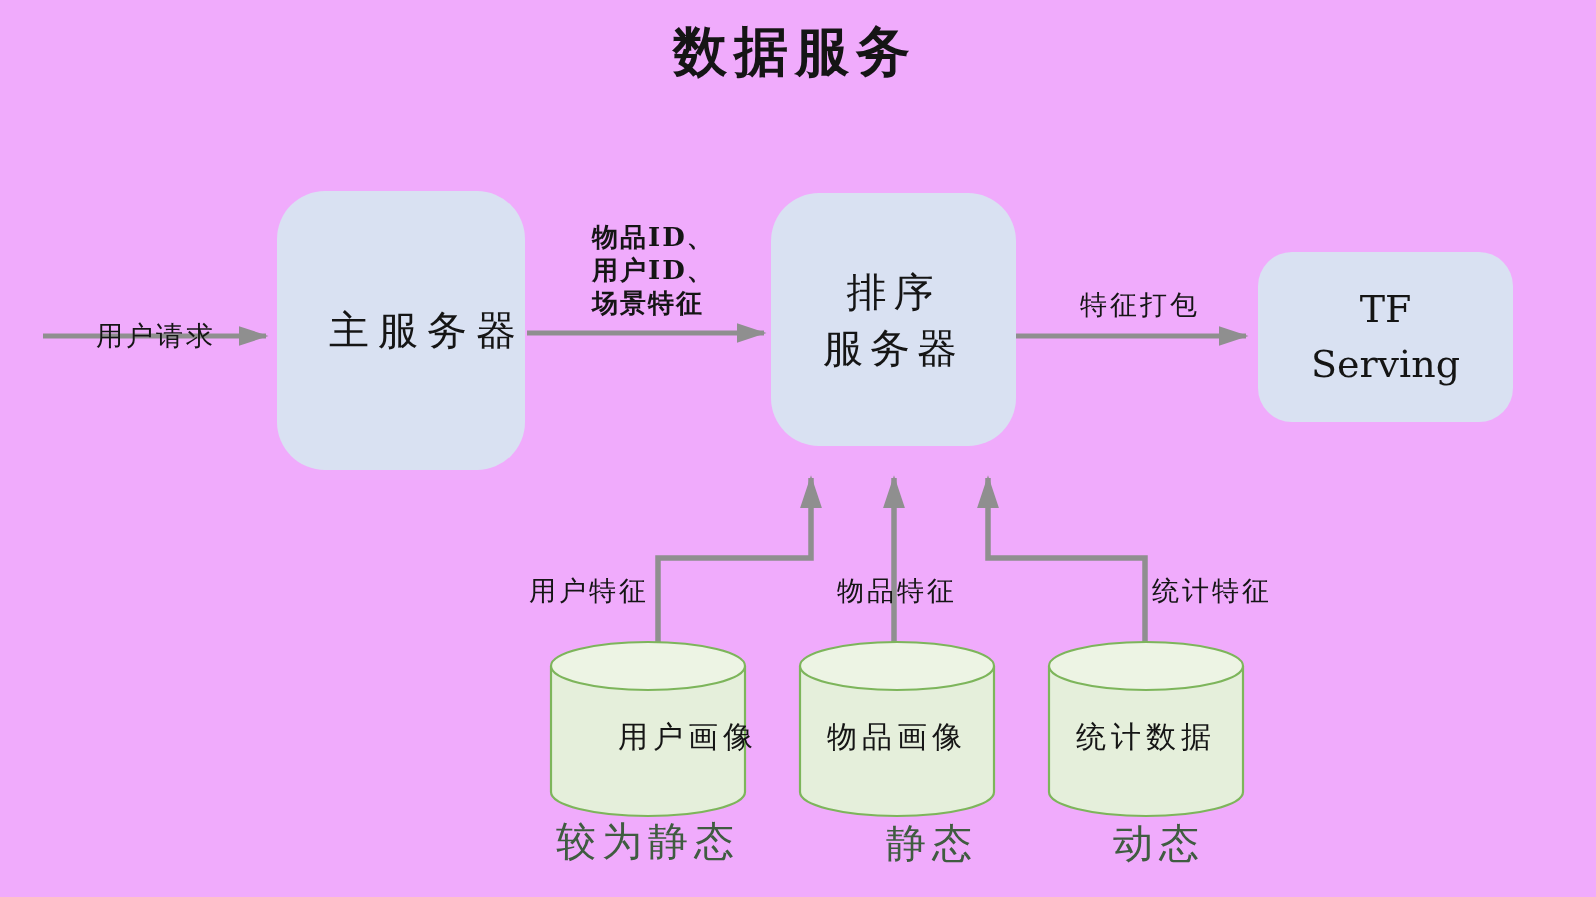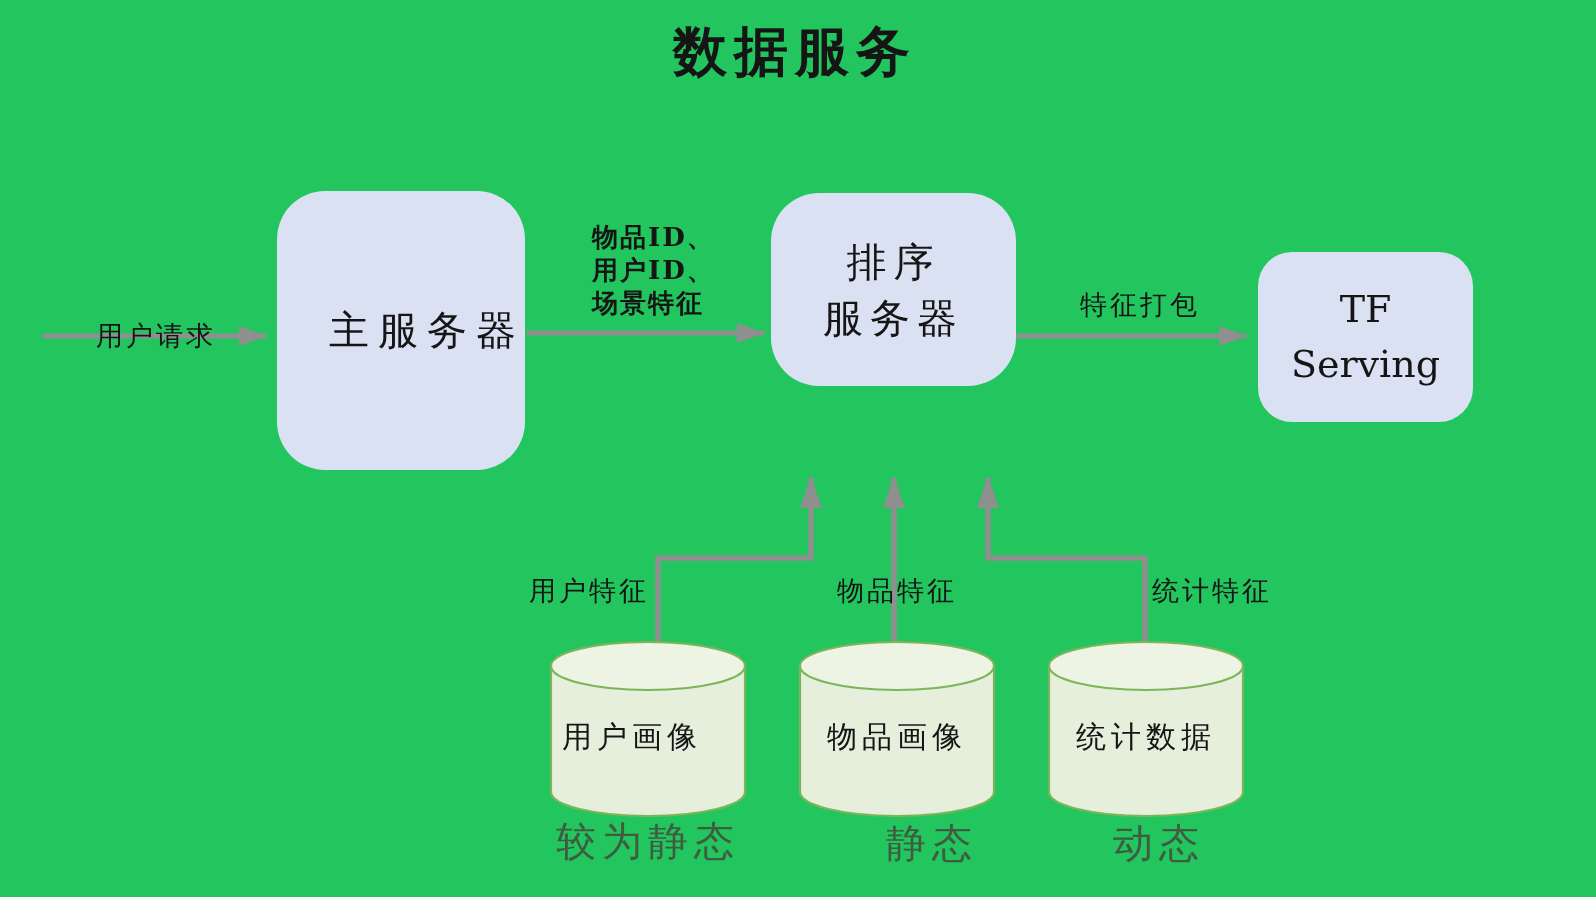--- a/index.html
+++ b/index.html
@@ -1,21 +1,21 @@
 <!DOCTYPE html>
 <html><head>
 <meta charset="utf-8">
 <style>
   * { margin: 0; padding: 0; box-sizing: border-box; }
   html, body { background: #ffffff; }
   .stage {
     position: relative;
     width: 1596px;
     height: 897px;
-    background: #22c55e;
+    background: #f0abfc;
     overflow: hidden;
     font-family: "DejaVu Serif", serif;
     color: #151515;
   }
   .layer { position: absolute; left: 0; top: 0; }
 
   .title {
     position: absolute;
     left: 795px; top: 52px;
     transform: translate(-50%, -50%);
@@ -37,29 +37,29 @@
   .node-main {
     left: 277px; top: 191px;
     width: 248px; height: 279px;
     border-radius: 48px;
     font-size: 40px;
     letter-spacing: 9px;
     align-items: flex-end;
   }
   .node-rank {
     left: 771px; top: 193px;
-    width: 245px; height: 193px;
+    width: 245px; height: 253px;
     border-radius: 48px;
     font-size: 40px;
     letter-spacing: 7px;
     line-height: 56px;
   }
   .node-tf {
     left: 1258px; top: 252px;
-    width: 215px; height: 170px;
+    width: 255px; height: 170px;
     border-radius: 34px;
     font-size: 38px;
     line-height: 55px;
     letter-spacing: 0;
   }
 
   .elabel {
     position: absolute;
     transform: translate(-50%, -50%);
     font-size: 27px;
@@ -155,21 +155,21 @@
   </div>
 
   <div class="elabel" style="left:1140px; top:305px;">特征打包</div>
 
   <div class="elabel" style="left:589px; top:591px;">用户特征</div>
 
   <div class="elabel" style="left:897px; top:591px;">物品特征</div>
 
   <div class="elabel" style="left:1212px; top:591px;">统计特征</div>
 
-  <div class="cyl-label" style="left:632px; top:737px;">用户画像</div>
+  <div class="cyl-label" style="left:688px; top:737px;">用户画像</div>
   <div class="cyl-label" style="left:897px; top:737px;font-family:Liberation Mono, monospace;">物品画像</div>
   <div class="cyl-label" style="left:1146px; top:737px;font-family:Liberation Serif, serif;">统计数据</div>
 
   <div class="caption" style="left:648px; top:841px;">较为静态</div>
   <div class="caption" style="left:897px; top:843px;margin-left:35px;">静态</div>
   <div class="caption" style="left:1150px; top:843px;margin-left:9px;">动态</div>
 
 </div>
 
 </body></html>

